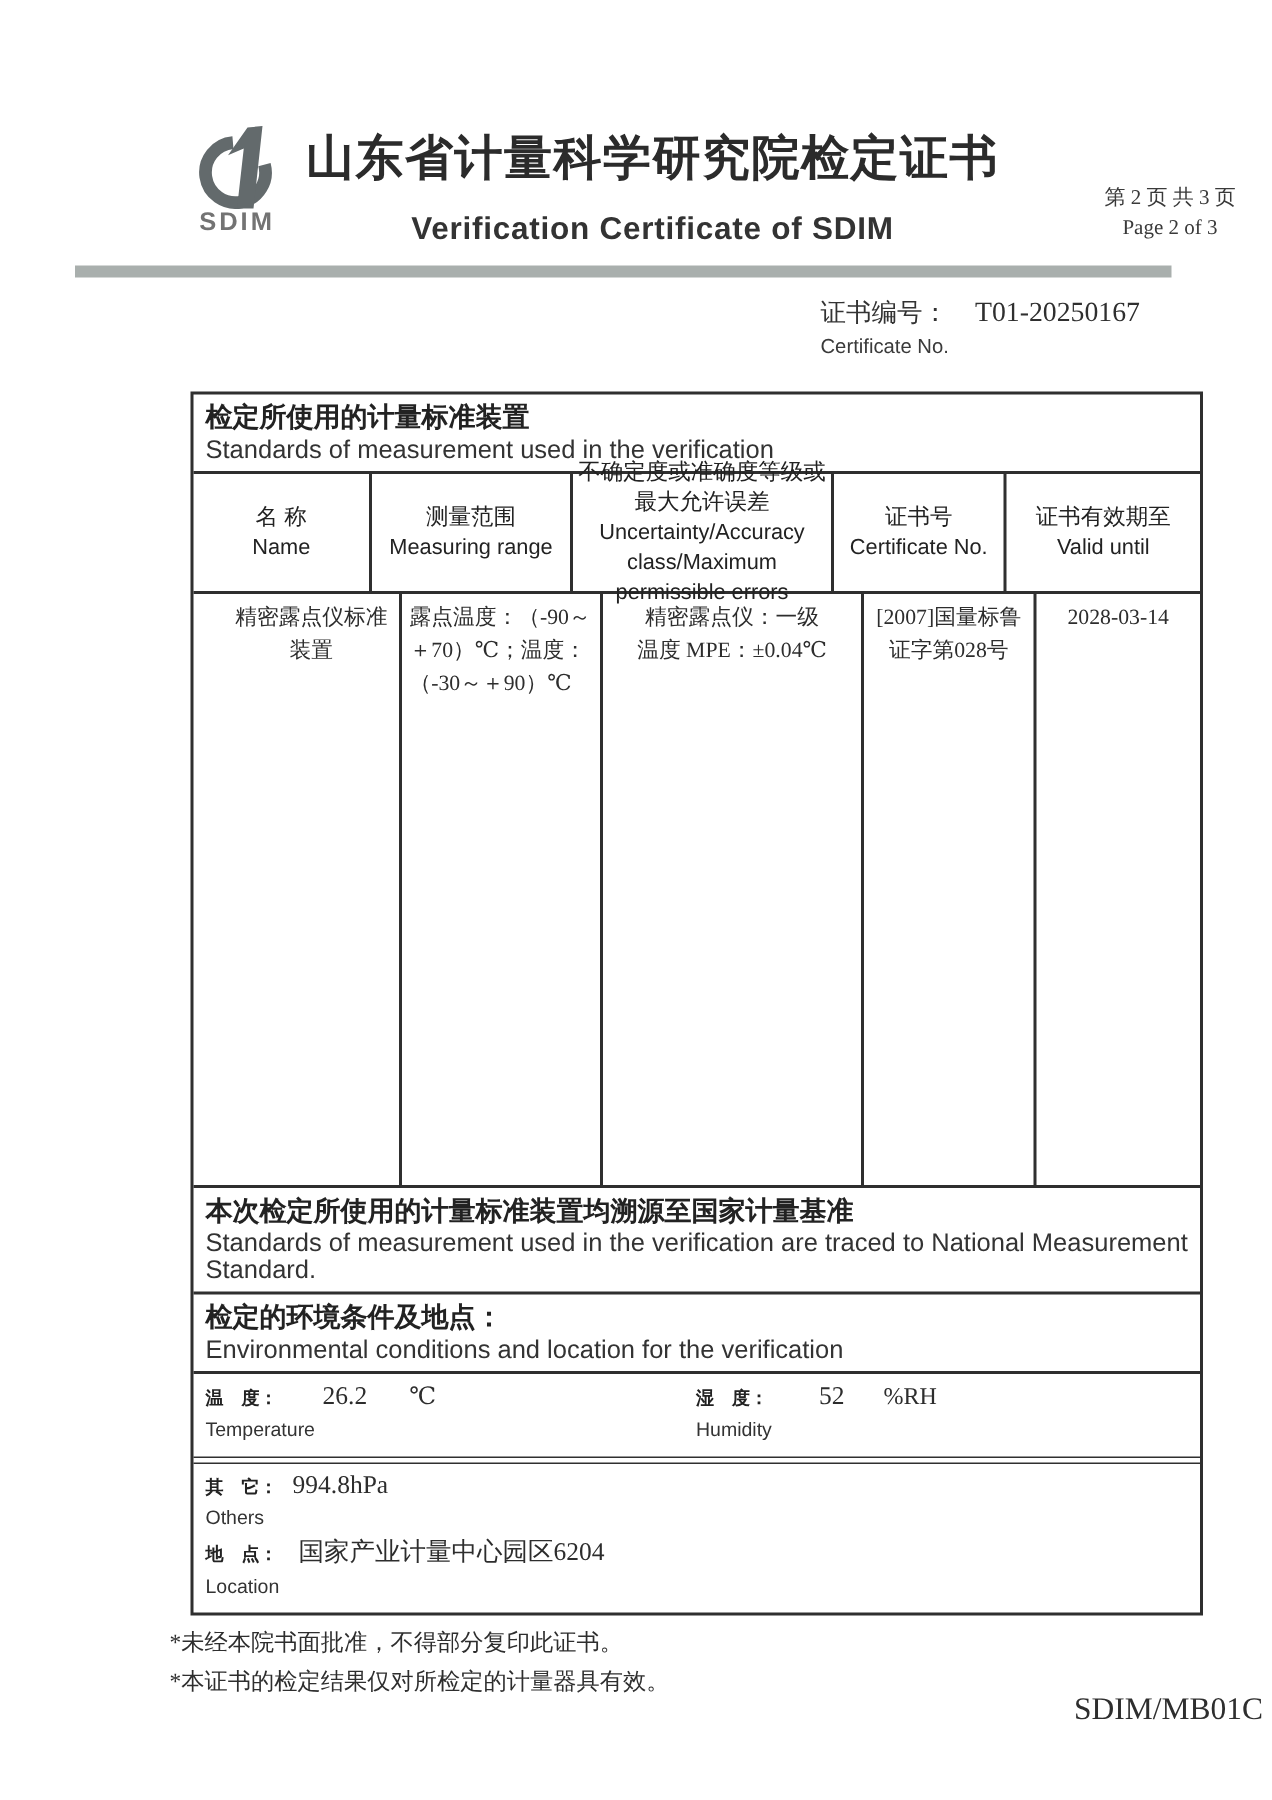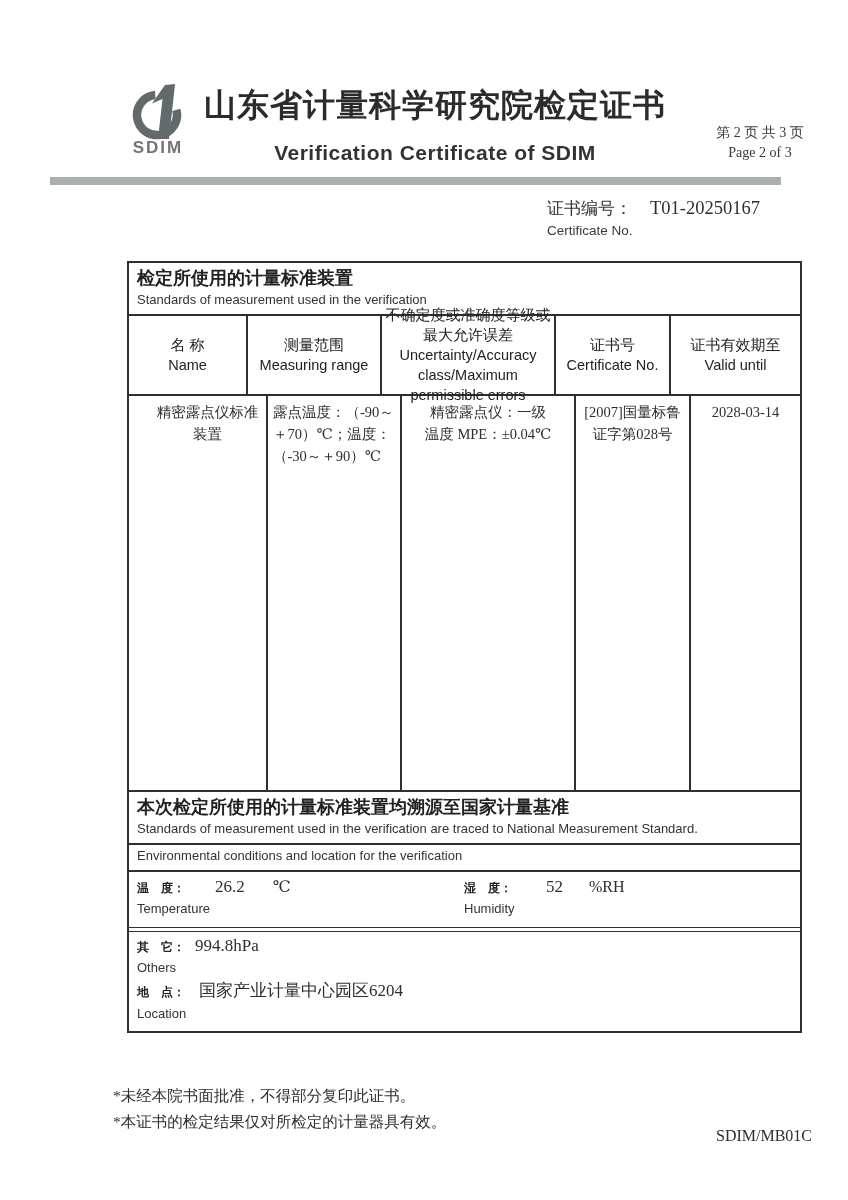--- a/index.html
+++ b/index.html
@@ -18,41 +18,41 @@
     font-weight:bold; font-size:17px; letter-spacing:2px; color:#737373; margin-top:-2px;
   }
   .titles { position:absolute; left:196px; top:84px; width:478px; text-align:center; }
   .title-zh {
     font-size:32px; font-weight:600; letter-spacing:1px; color:#2b2b2b; white-space:nowrap;
   }
   .title-en {
     font-family:"Liberation Sans","DejaVu Sans",sans-serif;
     font-size:21px; font-weight:bold; letter-spacing:0.5px; color:#333; margin-top:13px;
   }
-  .pageinfo { position:absolute; left:700px; top:123px; width:120px; text-align:center;
+  .pageinfo { position:absolute; left:720px; top:123px; width:120px; text-align:center;
               font-size:14px; line-height:20px; color:#3a3a3a; }
   .rule { position:absolute; left:50px; top:177px; width:731px; height:8px; background:#a9afad; }
 
   
   .certno { position:absolute; left:547px; top:197px; }
   .certno-zh { font-size:17px; color:#333; }
   .certno-val { font-size:18.5px; margin-left:18px; color:#2f2f2f; }
   .certno-en { font-family:"Liberation Sans","DejaVu Sans",sans-serif;
                font-size:13.5px; color:#3a3a3a; margin-top:3px; }
 
   
   .doc-table {
     position:absolute; left:127px; top:261px; width:675px;
     border:2px solid #2f2f2f;
   }
   .sec { padding:2px 8px 5px; border-bottom:2px solid #2f2f2f; }
   .sec-zh { font-family:"Liberation Sans","DejaVu Sans",sans-serif;
             font-size:18px; font-weight:600; color:#222; line-height:26px; }
   .sec-en { font-family:"Liberation Sans","DejaVu Sans",sans-serif;
-            font-size:13px; color:#333; line-height:18px; }
+            font-size:17px; color:#333; line-height:18px; }
 
   .cols-header { display:flex; border-bottom:2px solid #2f2f2f; height:80px; }
   .cols-header .cell {
     display:flex; flex-direction:column; justify-content:center; text-align:center;
     font-family:Liberation Sans, sans-serif;
     font-size:15px; line-height:20px; color:#222; padding:2px 3px;
   }
   .cell { border-right:2px solid #2f2f2f; }
   .cell:last-child { border-right:none; }
   .c1 { flex:0 0 119px;align-items:center; } .c2 { flex:0 0 134px; } .c3 { flex:0 0 174px; }
@@ -75,21 +75,21 @@
              font-size:13px; color:#333; margin-top:4px; }
   .temp-group { position:absolute; left:8px; top:5px; }
   .hum-group  { position:absolute; left:335px; top:5px; }
   .env-entry { padding:0 8px; }
   .m28 { margin-left:28px; } .m30 { margin-left:30px; } .m34 { margin-left:34px; }
   .m26 { margin-left:26px; } .m10 { margin-left:10px; } .m14 { margin-left:14px; }
 
   
   .footnotes { position:absolute; left:113px; top:1083px; font-size:15.5px;
                line-height:26px; color:#2e2e2e; }
-  .formcode { position:absolute; left:716px; top:1127px; font-size:16px; color:#2e2e2e; }
+  .formcode { position:absolute; left:716px; top:1127px; font-size:21px; color:#2e2e2e; }
 </style>
 </head>
 <body>
 
 <div class="page">
 
   <div class="logo">
     <svg width="70" height="56" viewBox="0 0 70 56">
       <path d="M 32.3 11.1 A 20 20 0 1 0 53.3 25.8" fill="none" stroke="#636a6c" stroke-width="8.5"></path>
       <polygon points="42,1 52,0 46,55 35,55 39.5,15 29,19.5" fill="#636a6c"></polygon>
@@ -159,20 +159,21 @@
       </div>
       <div class="cell c5">2028-03-14</div>
     </div>
 
     <div class="sec">
       <div class="sec-zh">本次检定所使用的计量标准装置均溯源至国家计量基准</div>
       <div class="sec-en">Standards of measurement used in the verification are traced to National Measurement Standard.</div>
     </div>
 
     <div class="sec">
+      <div class="sec-zh">检定的环境条件及地点：</div>
       <div class="sec-en">Environmental conditions and location for the verification</div>
     </div>
 
     <div class="env1">
       <div class="temp-group">
         <span class="env-label">温　度：</span><span class="env-val m30">26.2</span><span class="env-unit m28">℃</span>
         <div class="env-sub">Temperature</div>
       </div>
       <div class="hum-group">
         <span class="env-label">湿　度：</span><span class="env-val m34">52</span><span class="env-unit m26">%RH</span>

